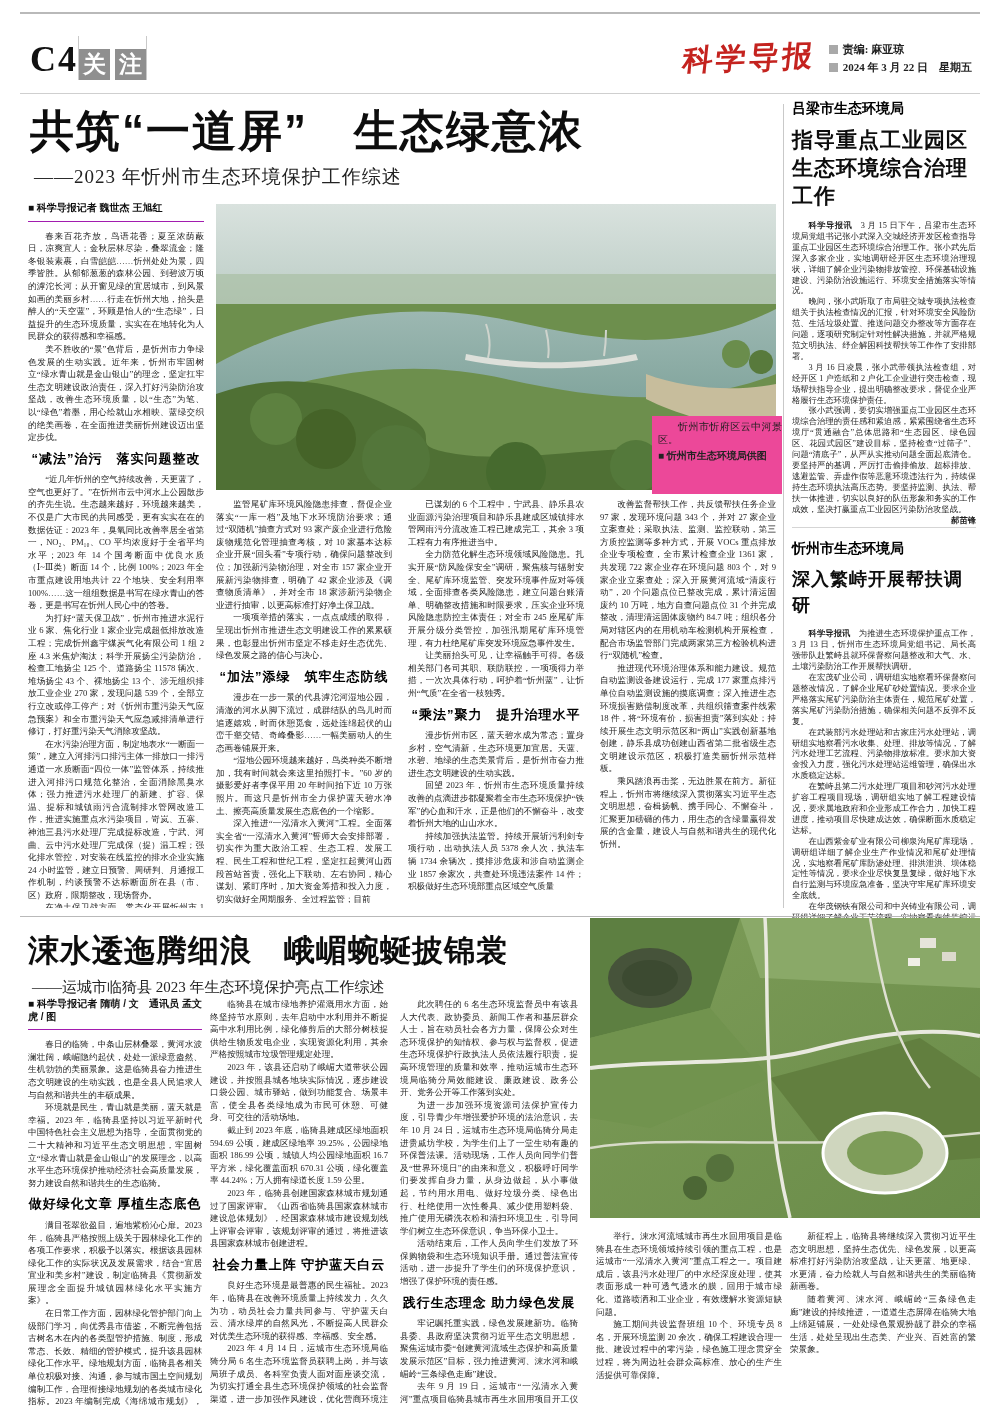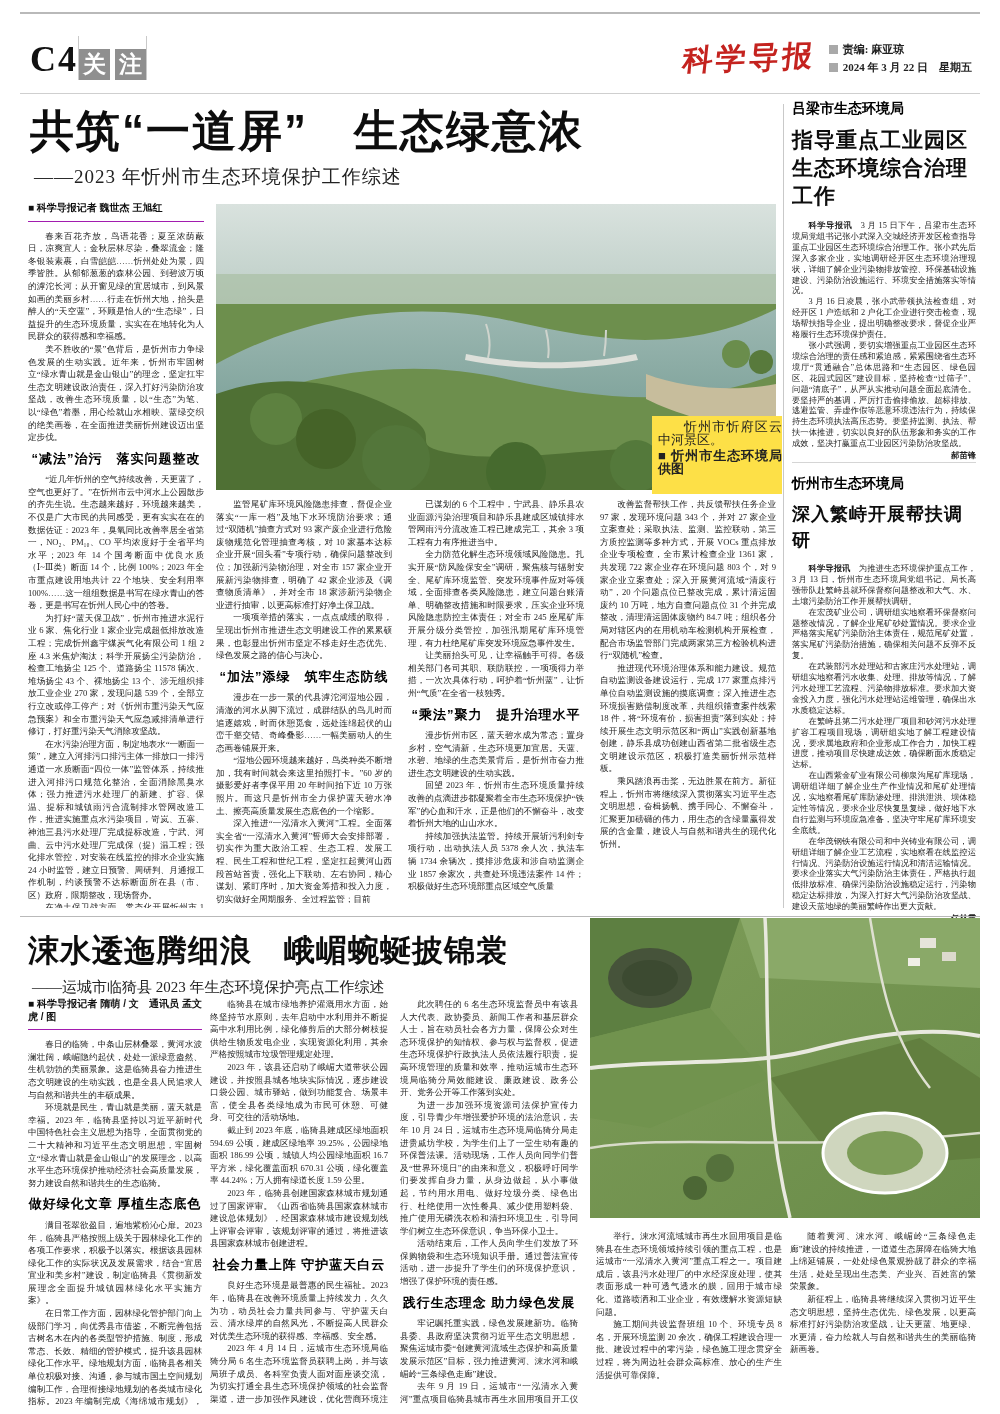--- a/index.html
+++ b/index.html
@@ -29,22 +29,22 @@
   .col p.para{margin:0;text-indent:2em;}
   .col h3.subhead{font-family:"Liberation Sans",sans-serif;font-size:13px;letter-spacing:1px;
                   text-align:center;margin:9px 0 8px 0;color:#000;}
   .c1{left:8px;top:0;width:176px;height:706px;}
   .c2{left:196px;top:296px;width:176px;height:410px;}
   .c3{left:388px;top:296px;width:176px;height:410px;}
   .c4{left:580px;top:296px;width:176px;height:410px;}
   .byline{font-family:"Liberation Sans",sans-serif;font-weight:bold;font-size:10px;
           border-bottom:1px solid #a21caf;padding-bottom:6px;margin-bottom:8px;color:#111;}
   .photo1{position:absolute;left:196px;top:2px;width:560px;height:286px;}
-  .cap{position:absolute;left:632px;top:214px;width:124px;height:74px;background:#fde047;
-       padding:4px 0 0 6px;font-size:13px;line-height:13px;text-align:justify;}
+  .cap{position:absolute;left:632px;top:214px;width:124px;height:74px;background:#ec4899;
+       padding:4px 0 0 6px;font-size:10px;line-height:13px;text-align:justify;}
   .cap .capline{text-indent:2em;margin:0;}
   .cap .credit{font-family:"Liberation Sans",sans-serif;font-weight:bold;margin:3px 0 0 0;color:#222;}
   
   .sidebar{position:absolute;left:792px;top:100px;width:184px;height:814px;}
   .kicker{font-family:"Liberation Sans",sans-serif;font-weight:bold;font-size:14px;margin:0 0 8px 0;color:#000;}
   .side-hl1{font-family:"Liberation Sans",sans-serif;font-weight:900;font-size:21px;line-height:28px;
             letter-spacing:1px;margin:0 0 10px 0;color:#0d0d0d;}
   .side-hl2{font-family:"Liberation Sans",sans-serif;font-weight:900;font-size:18px;line-height:26px;
             letter-spacing:1px;margin:0 0 10px 0;color:#0d0d0d;}
   .side-body{font-size:8.3px;line-height:10.9px;text-align:justify;}
@@ -182,20 +182,21 @@
   </div>
 
   <div class="vline-main"></div>
 
   <div class="sidebar">
     <div>
       <h4 class="kicker">吕梁市生态环境局</h4>
       <h2 class="side-hl1">指导重点工业园区生态环境综合治理工作</h2>
       <div class="side-body">
           <p class="para"><span class="lead">科学导报讯</span>　3 月 15 日下午，吕梁市生态环境局党组书记张小武深入交城经济开发区检查指导重点工业园区生态环境综合治理工作。张小武先后深入多家企业，实地调研经开区生态环境治理现状，详细了解企业污染物排放管控、环保基础设施建设、污染防治设施运行、环境安全措施落实等情况。</p>
+          <p class="para">晚间，张小武听取了市局驻交城专项执法检查组关于执法检查情况的汇报，针对环境安全风险防范、生活垃圾处置、推送问题交办整改等方面存在问题，逐项研究制定针对性解决措施，并就严格规范文明执法、纾企解困科技帮扶等工作作了安排部署。</p>
           <p class="para">3 月 16 日凌晨，张小武带领执法检查组，对经开区 1 户造纸和 2 户化工企业进行突击检查，现场帮扶指导企业，提出明确整改要求，督促企业严格履行生态环境保护责任。</p>
           <p class="para">张小武强调，要切实增强重点工业园区生态环境综合治理的责任感和紧迫感，紧紧围绕省生态环境厅“贯通融合”总体思路和“生态园区、绿色园区、花园式园区”建设目标，坚持检查“过筛子”、问题“清底子”，从严从实推动问题全面起底清仓。要坚持严的基调，严厉打击偷排偷放、超标排放、逃避监管、弄虚作假等恶意环境违法行为，持续保持生态环境执法高压态势。要坚持监测、执法、帮扶一体推进，切实以良好的队伍形象和务实的工作成效，坚决打赢重点工业园区污染防治攻坚战。<span class="author">郝苗锋</span></p>
         </div>
     </div>
     <div class="side-div"></div>
     <div>
       <h4 class="kicker">忻州市生态环境局</h4>
       <h2 class="side-hl2">深入繁峙开展帮扶调研</h2>
       <div class="side-body">
           <p class="para"><span class="lead">科学导报讯</span>　为推进生态环境保护重点工作，3 月 13 日，忻州市生态环境局党组书记、局长高强带队赴繁峙县就环保督察问题整改和大气、水、土壤污染防治工作开展帮扶调研。</p>
@@ -273,19 +274,19 @@
         </div>
     </div>
     <div class="col b4">
       <div>
           <p class="para">举行。涑水河流域城市再生水回用项目是临猗县在生态环境领域持续引领的重点工程，也是运城市“一泓清水入黄河”重点工程之一。项目建成后，该县污水处理厂的中水经深度处理，使其表面形成一种可透气透水的膜，回用于城市绿化、道路喷洒和工业企业，有效缓解水资源短缺问题。</p>
           <p class="para">施工期间共设监督班组 10 个、环境专员 8 名，开展环境监测 20 余次，确保工程建设合理一批、建设过程中的零污染，绿色施工理念贯穿全过程，将为周边社会群众高标准、放心的生产生活提供可靠保障。</p>
         </div>
     </div>
     <div class="col b5">
       <div>
+          <p class="para">新征程上，临猗县将继续深入贯彻习近平生态文明思想，坚持生态优先、绿色发展，以更高标准打好污染防治攻坚战，让天更蓝、地更绿、水更清，奋力绘就人与自然和谐共生的美丽临猗新画卷。</p>
           <p class="para">随着黄河、涑水河、峨嵋岭“三条绿色走廊”建设的持续推进，一道道生态屏障在临猗大地上绵延铺展，一处处绿色景观扮靓了群众的幸福生活，处处呈现出生态美、产业兴、百姓富的繁荣景象。</p>
-          <p class="para">新征程上，临猗县将继续深入贯彻习近平生态文明思想，坚持生态优先、绿色发展，以更高标准打好污染防治攻坚战，让天更蓝、地更绿、水更清，奋力绘就人与自然和谐共生的美丽临猗新画卷。</p>
         </div>
     </div>
   </div>
 
 </div>
 
 </body></html>

